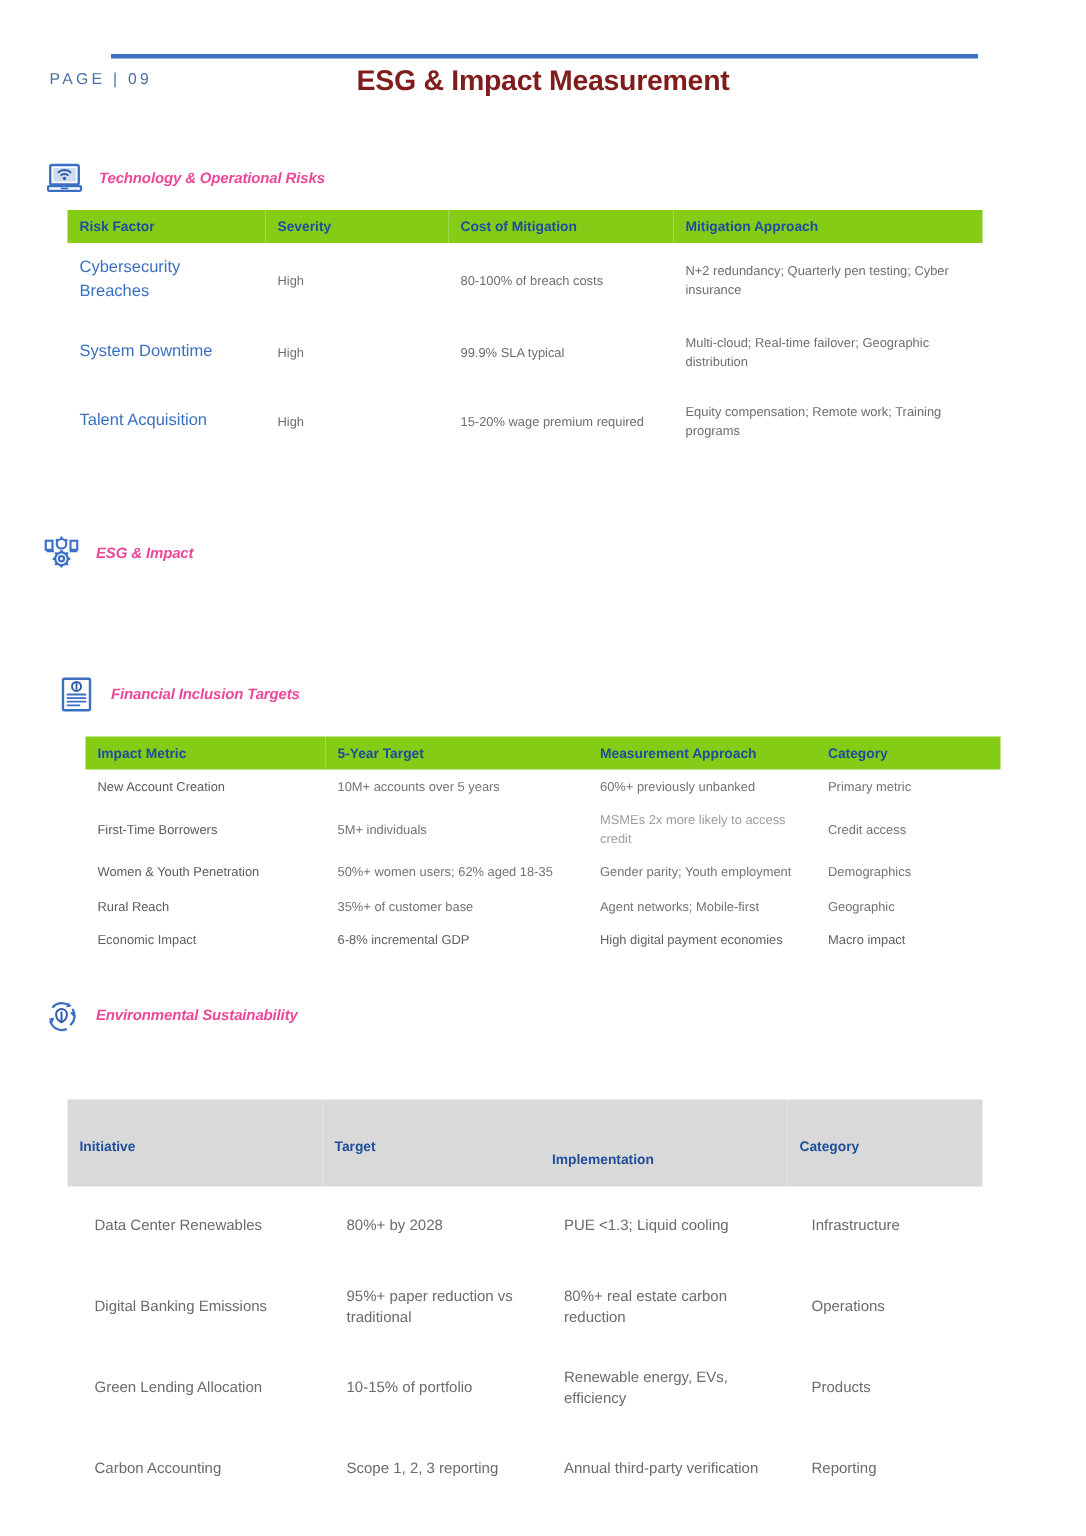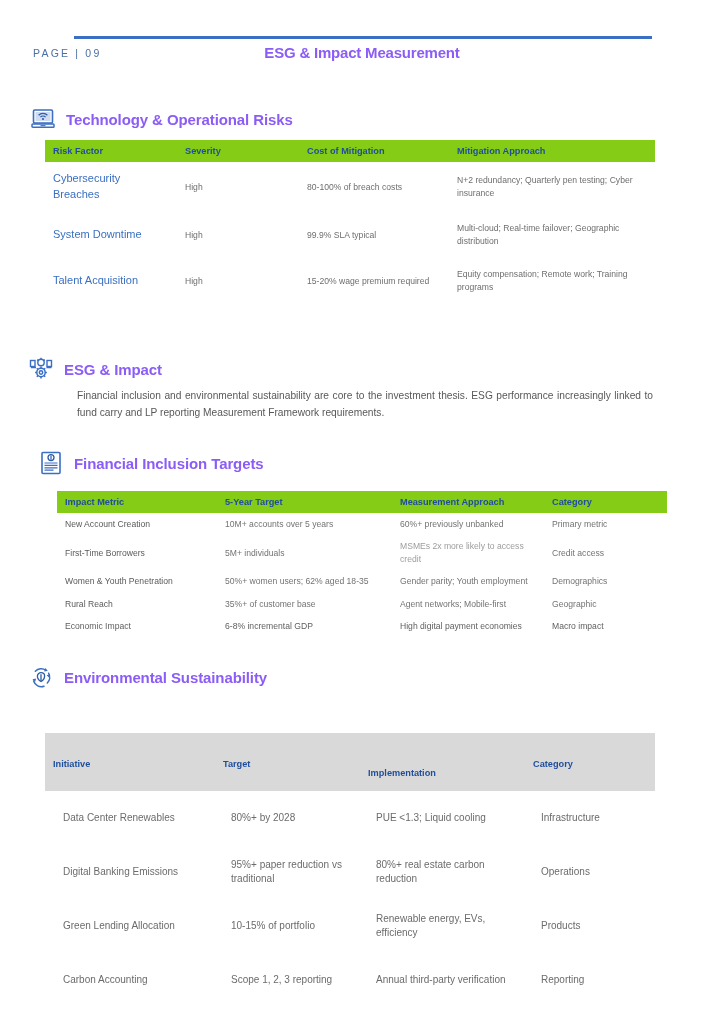--- a/index.html
+++ b/index.html
@@ -41,39 +41,40 @@
     color: #4a6fa5;
     font-weight: 400;
     white-space: nowrap;
   }
   .doc-title {
     position: absolute;
     left: 0;
     top: 44px;
     width: 724px;
     text-align: center;
-    font-size: 15px;
+    font-size: 19px;
     font-weight: bold;
-    color: #8b5cf6;
+    color: #7f1d1d;
     letter-spacing: -0.2px;
   }
 
   
   .section-head {
     position: absolute;
     display: flex;
     align-items: center;
     gap: 10px;
   }
   .section-head .sec-title {
-    font-size: 15px;
+    font-size: 10px;
     font-weight: bold;
-    color: #8b5cf6;
+    color: #ec4899;
     letter-spacing: -0.1px;
     white-space: nowrap;
+    font-style: italic;
   }
   .icon-box {
     width: 26px;
     height: 26px;
     display: inline-flex;
     align-items: center;
     justify-content: center;
     flex: 0 0 26px;
   }
   .icon-box svg { display: block; }
@@ -218,21 +219,20 @@
           <circle cx="13" cy="16.5" r="4.2"></circle>
           <circle cx="13" cy="16.5" r="1.7"></circle>
           <path d="M13 10.6v1.6M13 20.8v1.6M7.1 16.5h1.6M17.3 16.5h1.6M8.8 12.3l1.2 1.2M17.2 12.3l-1.2 1.2M8.8 20.7l1.2-1.2M17.2 20.7l-1.2-1.2"></path>
         </g>
         <path d="M3 11.5h5M18.5 11.5h5" stroke="#3a6fc4" stroke-width="1.3"></path>
       </svg>
     </span>
     <span class="sec-title">ESG &amp; Impact</span>
   </div>
 
-  <div class="body-para" style="left:77px; top:388px; width:576px;">Financial inclusion and environmental sustainability are core to the investment thesis. ESG performance increasingly linked to fund carry and LP reporting Measurement Framework requirements.</div>
 
   <div class="section-head" style="left:38px; top:450px;">
     <span class="icon-box">
       <svg width="22" height="24" viewBox="0 0 22 24">
         <rect x="2" y="1.5" width="18" height="21" rx="1" fill="none" stroke="#3a6fc4" stroke-width="1.6"></rect>
         <circle cx="11" cy="6.6" r="3" fill="none" stroke="#2d5ca8" stroke-width="1.3"></circle>
         <path d="M11 4.4v4.4" stroke="#2d5ca8" stroke-width="1.2"></path>
         <g stroke="#3a6fc4" stroke-width="1.2">
           <path d="M4.5 12h13M4.5 14.4h13M4.5 16.8h13M4.5 19.2h9"></path>
         </g>

